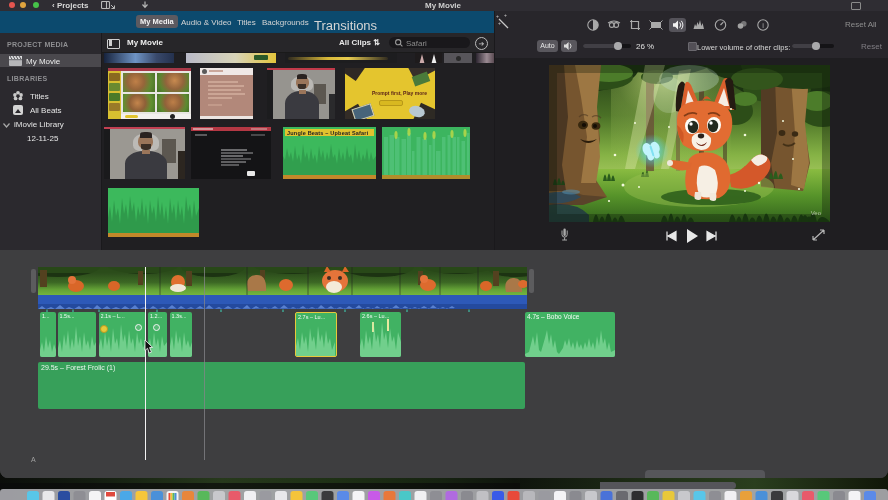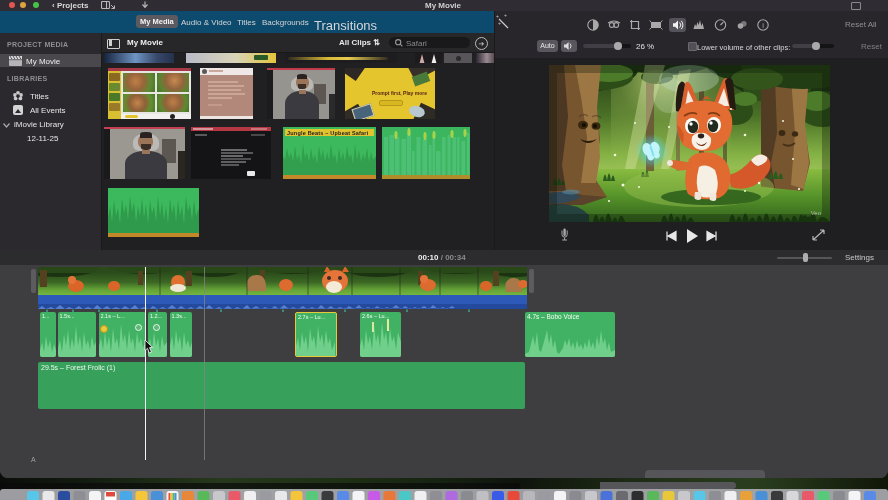--- a/index.html
+++ b/index.html
@@ -135,21 +135,21 @@
     <svg class="abs" style="left:13px;top:58px;" width="10" height="10" viewBox="0 0 10 10">
       <g fill="#c9c9c9">
           <circle cx="5" cy="2" r="1.9"></circle>
           <circle cx="8" cy="4" r="1.9"></circle>
           <circle cx="7.4" cy="7.4" r="1.9"></circle>
           <circle cx="2.6" cy="7.4" r="1.9"></circle>
           <circle cx="2" cy="4" r="1.9"></circle>
         </g>
       <circle cx="5" cy="5" r="1.7" fill="#2b292e"></circle>
     </svg>
-    <div class="abs lbl" style="left:30px;top:73px;font-size:8px;color:#e5e5e5;">All Events</div>
+    <div class="abs lbl" style="left:30px;top:73px;font-size:8px;color:#e5e5e5;">All Beats</div>
     <div class="abs" style="left:13px;top:72px;width:10px;height:10px;background:#d4d4d4;border-radius:2px;"></div>
     <div class="abs" style="left:15px;top:76px;width:6px;height:4px;background:#2b292e;clip-path:polygon(0 100%,50% 0,100% 100%);"></div>
     <div class="abs lbl" style="left:14px;top:87px;font-size:8px;color:#e5e5e5;">iMovie Library</div>
     <svg class="abs" style="left:3px;top:90px;" width="7" height="5" viewBox="0 0 7 5">
         <path d="M0.5,0.5 L3.5,4 6.5,0.5" stroke="#a8a8a8" stroke-width="1.2" fill="none"></path>
       </svg>
     <div class="abs lbl" style="left:27px;top:101px;font-size:8px;color:#e5e5e5;">12-11-25</div>
   </div>
 
   <div class="abs" style="left:102px;top:33px;width:392px;height:217px;background:#201f22;" id="media">
@@ -491,26 +491,20 @@
       </g>
       <g stroke="#b5b5b5" stroke-width="1.2" fill="none">
         <path d="M258,14 L269,4 M258,14 v-4 M258,14 h4 M269,4 v4 M269,4 h-4"></path>
       </g>
     </svg>
   </div>
 
   <div class="abs" style="left:494px;top:11px;width:1px;height:239px;background:#1a191c;"></div>
   <div class="abs" style="left:101px;top:33px;width:1px;height:217px;background:#1a191c;"></div>
 
-  <div class="abs" style="left:0;top:250px;width:888px;height:15px;background:#2c2b2e;border-bottom:1px solid #242325;">
-    <div class="abs lbl" style="left:418px;top:3px;font-size:8px;font-weight:bold;color:#f0f0f0;">00:10 <span style="color:#8b8b8b;">/ 00:34</span></div>
-    <div class="abs" style="left:777px;top:7px;width:55px;height:2px;background:#565558;border-radius:1px;"></div>
-    <div class="abs" style="left:803px;top:3px;width:5px;height:9px;background:#aeaeae;border-radius:2px;"></div>
-    <div class="abs lbl" style="left:845px;top:3px;font-size:8px;color:#c9c9c9;">Settings</div>
-  </div>
 
   <div class="abs" style="left:0;top:265px;width:888px;height:213px;background:#3e3e40;" id="timeline">
 
     <div class="abs" style="left:31px;top:4px;width:5px;height:24px;background:#5c5c5e;border-radius:2px;"></div>
     <div class="abs" style="left:529px;top:4px;width:5px;height:24px;background:#5c5c5e;border-radius:2px;"></div>
 
     <svg class="abs" style="left:38px;top:2px;" width="489" height="28" viewBox="0 0 489 28">
       <defs>
         <linearGradient id="fr" x1="0" y1="0" x2="0" y2="1">
           <stop offset="0" stop-color="#223b16"></stop>

